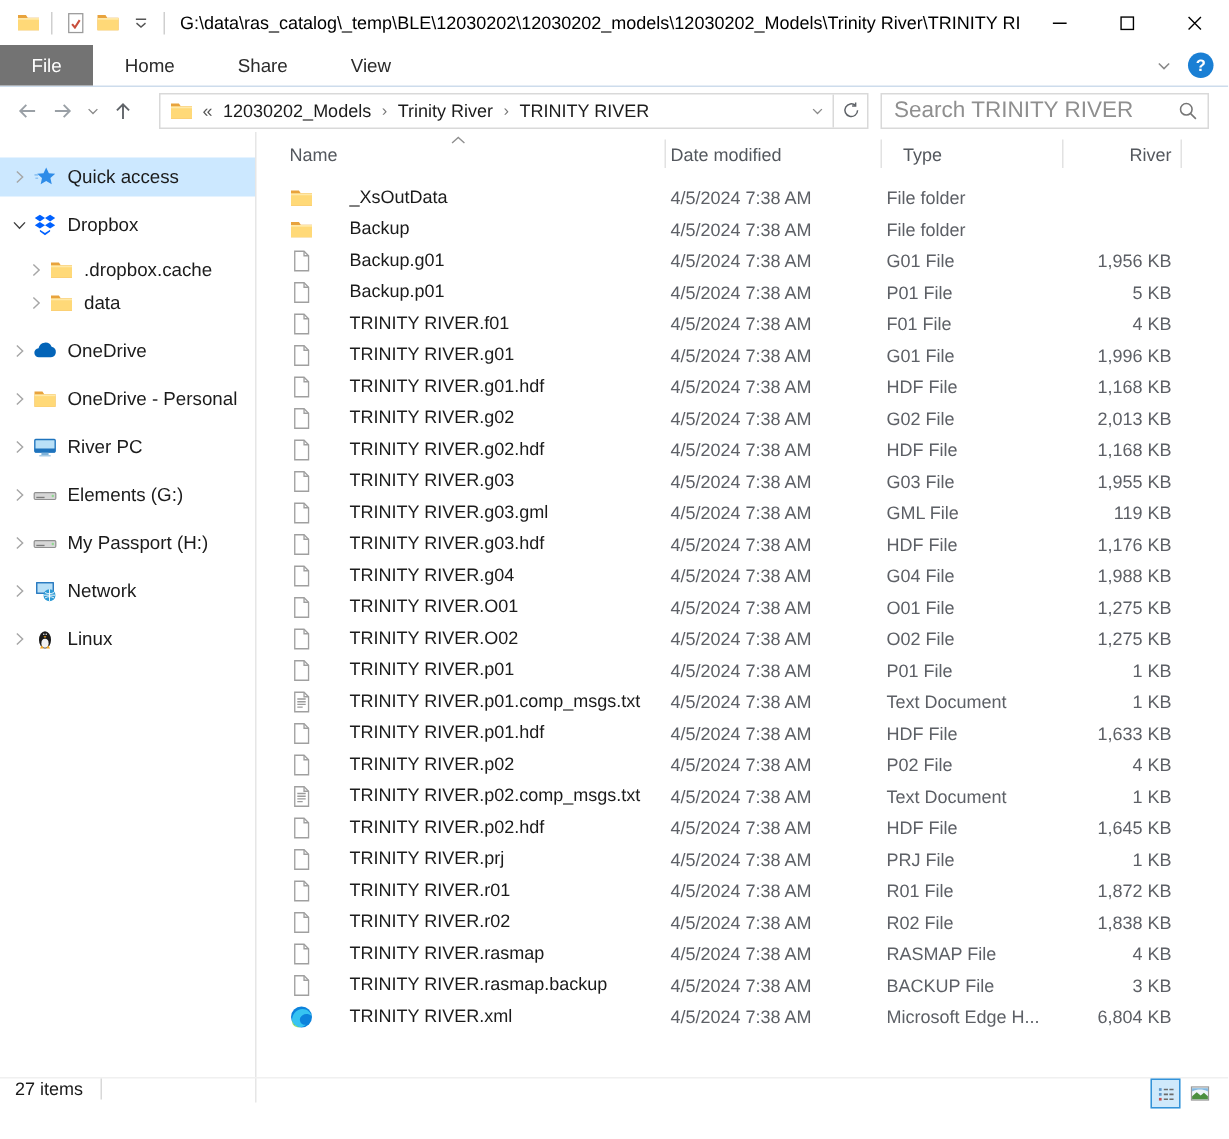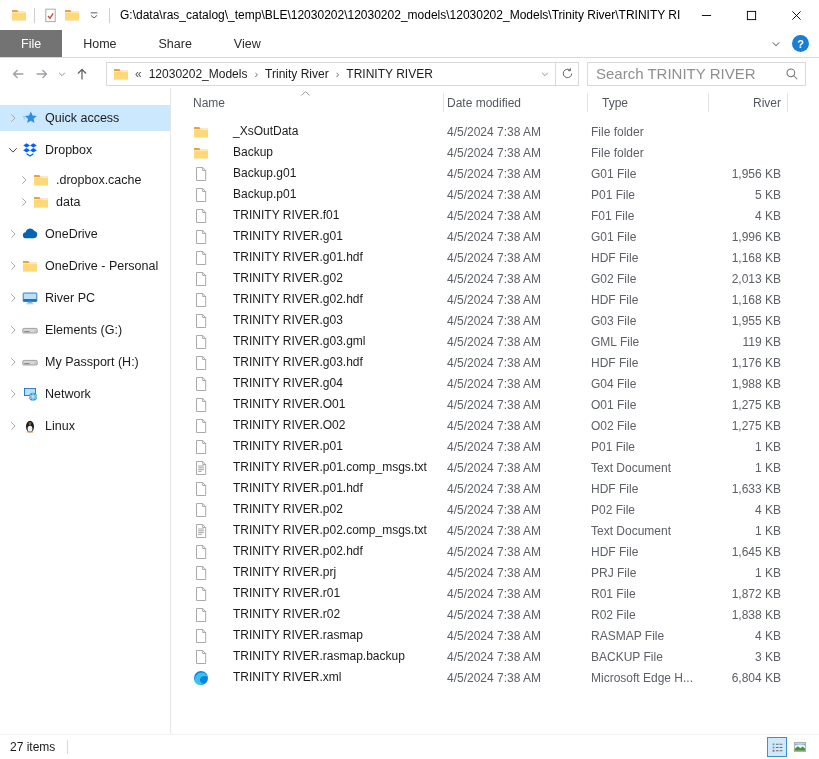--- a/index.html
+++ b/index.html
@@ -60,21 +60,21 @@
   .rows{margin-top:5px;}
   .row{height:21px;display:flex;align-items:center;}
   .cell-name{width:272px;box-sizing:border-box;padding-left:22px;display:flex;align-items:flex-start;gap:24px;
     white-space:nowrap;overflow:hidden;}
   .ficon{width:16px;height:16px;flex:none;display:flex;}
   .cell-date,.cell-type{box-sizing:border-box;padding-left:4px;color:#5d6066;white-space:nowrap;}
   .cell-date{width:144px;}
   .cell-type{width:121px;overflow:hidden;}
   .cell-size{width:79px;box-sizing:border-box;text-align:right;padding-right:6px;color:#5d6066;white-space:nowrap;}
   
-  .statusbar{position:absolute;left:0;right:0;bottom:0;height:24px;display:flex;align-items:center;
+  .statusbar{position:absolute;left:0;right:0;bottom:16px;height:24px;display:flex;
     padding-left:10px;border-top:1px solid #f0f0f0;color:#1a1a1a;}
   .sb-sep{width:1px;height:14px;background:#d8d8d8;margin-left:12px;}
   .view-btns{margin-left:auto;margin-right:9px;display:flex;gap:3px;}
   .vb{width:20px;height:20px;box-sizing:border-box;display:flex;align-items:center;justify-content:center;}
   .vb.details{border:1px solid #3392d8;background:#cfe9fb;}
   svg{display:block;}
 </style>
 </head>
 <body>
 

